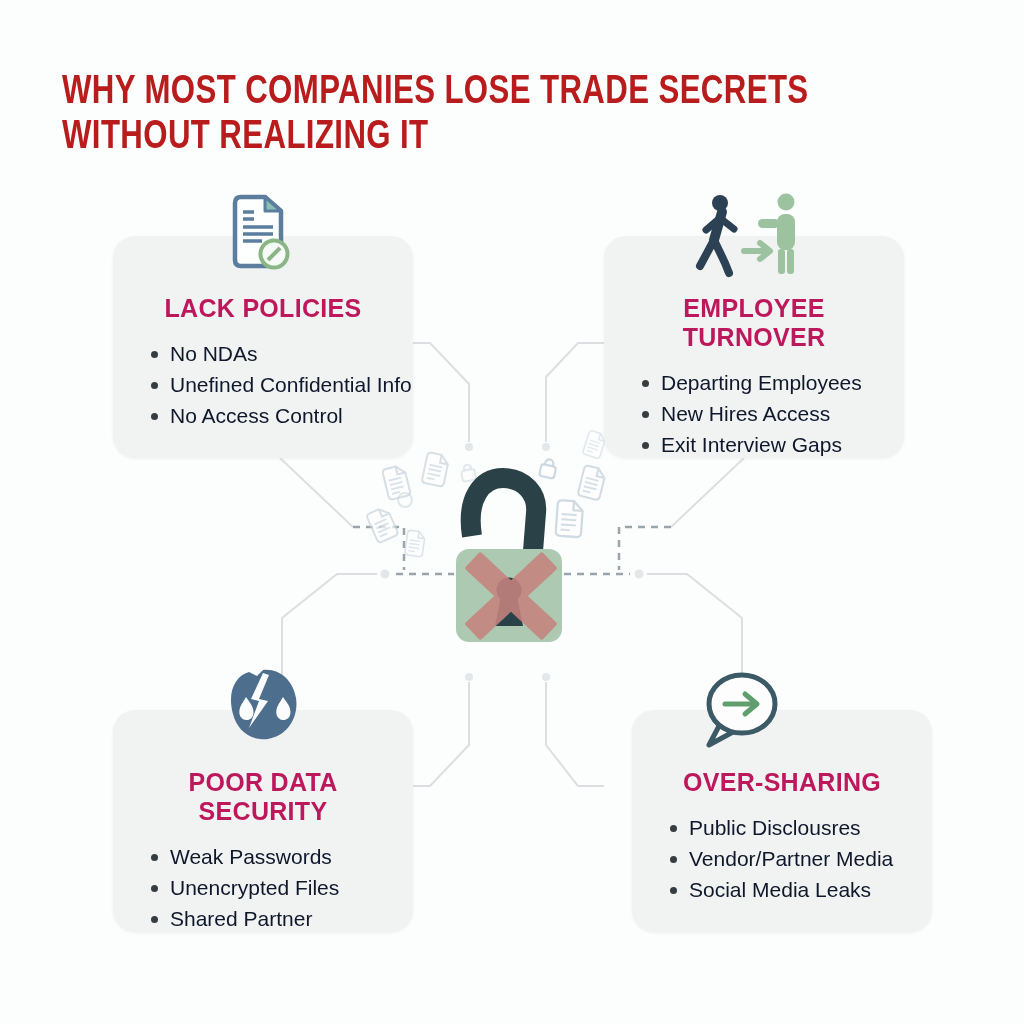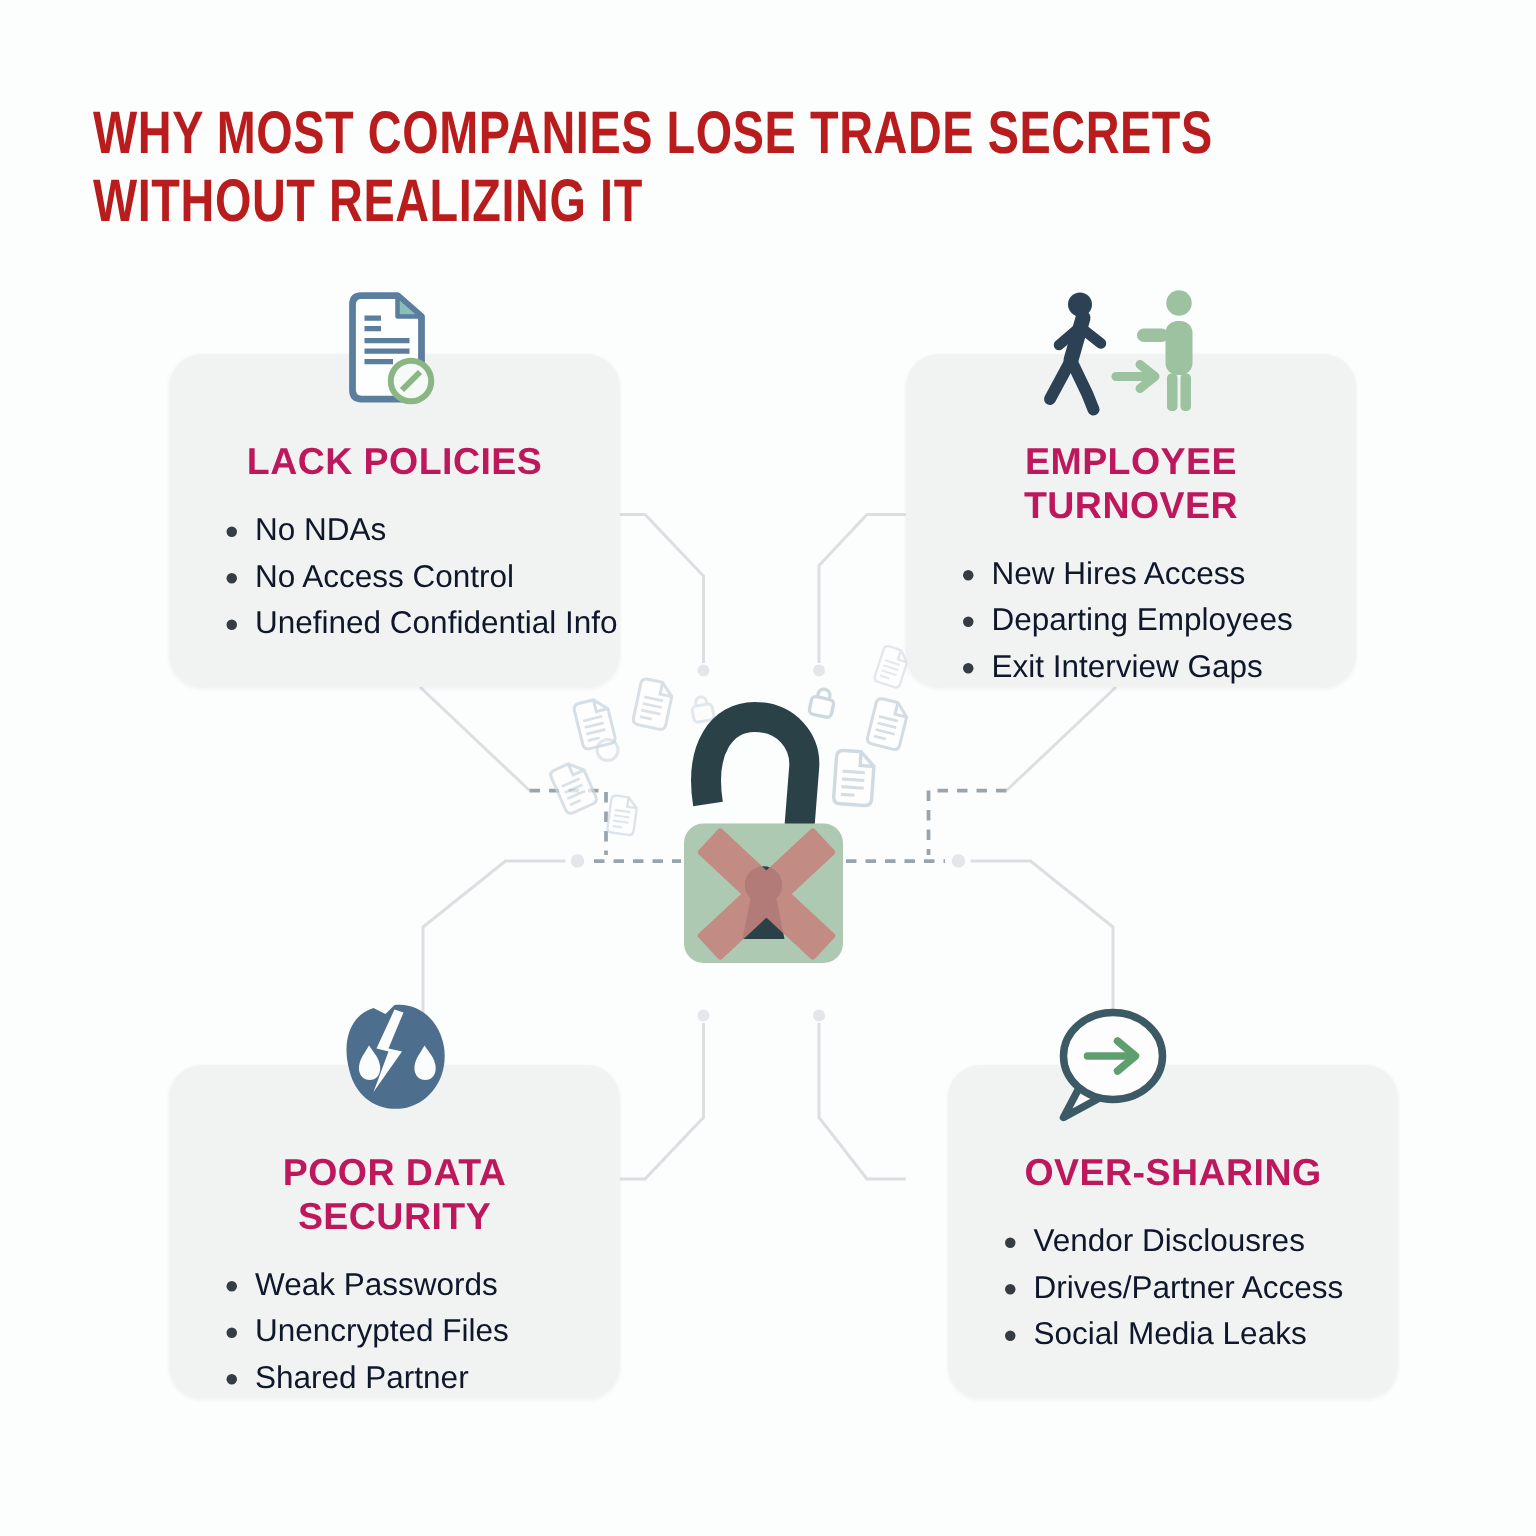--- a/index.html
+++ b/index.html
@@ -107,48 +107,48 @@
 
   <div class="card card-tl">
     <h2>LACK POLICIES</h2>
     <ul>
       <li>
           <span class="dot"></span>
           <span>No NDAs</span>
         </li>
       <li>
           <span class="dot"></span>
+          <span>Unefined Confidential Info</span>
+        </li>
+      <li>
+          <span class="dot"></span>
           <span>No Access Control</span>
-        </li>
-      <li>
-          <span class="dot"></span>
-          <span>Unefined Confidential Info</span>
         </li>
     </ul>
   </div>
   <div class="icon icon-tl">
     <svg width="86" height="84" viewBox="0 0 86 84">
       <path d="M17,13 Q17,7 23,7 L47,7 L63,21 L63,70 Q63,76 57,76 L23,76 Q17,76 17,70 Z" fill="#fdfefe" stroke="#5b7d9e" stroke-width="4.5" stroke-linejoin="round"></path>
       <path d="M47,7 L47,21 L63,21 Z" fill="#8abfb8" stroke="#5b7d9e" stroke-width="3" stroke-linejoin="round"></path>
       <path d="M25,22 H36 M25,29 H36 M25,37 H55 M25,44 H55 M25,51 H44" stroke="#5b7d9e" stroke-width="3.5" fill="none"></path>
       <circle cx="56" cy="64" r="13.5" fill="#f6faf6" stroke="#8ab584" stroke-width="4"></circle>
       <path d="M50,70 L62,58" stroke="#8ab584" stroke-width="4" fill="none"></path>
     </svg>
   </div>
 
   <div class="card card-tr">
     <h2>EMPLOYEE TURNOVER</h2>
     <ul>
       <li>
           <span class="dot"></span>
+          <span>Departing Employees</span>
+        </li>
+      <li>
+          <span class="dot"></span>
           <span>New Hires Access</span>
-        </li>
-      <li>
-          <span class="dot"></span>
-          <span>Departing Employees</span>
         </li>
       <li>
           <span class="dot"></span>
           <span>Exit Interview Gaps</span>
         </li>
     </ul>
   </div>
   <div class="icon icon-tr">
     <svg width="116" height="96" viewBox="0 0 116 96">
       <g stroke="#2c4254" fill="#2c4254" stroke-linecap="round">
@@ -195,25 +195,25 @@
       <path d="M19,36 c-7,10 -3,18 3.5,18 c7,0 10,-9 3,-18 l-3.5,-5 z" fill="#fbfcfd"></path>
       <path d="M56,36 c-7,10 -3,18 3.5,18 c7,0 10,-9 3,-18 l-3.5,-5 z" fill="#fbfcfd"></path>
     </svg>
   </div>
 
   <div class="card card-br">
     <h2>OVER-SHARING</h2>
     <ul>
       <li>
           <span class="dot"></span>
-          <span>Vendor Disclousres</span>
-        </li>
-      <li>
-          <span class="dot"></span>
-          <span>Drives/Partner Access</span>
+          <span>Public Disclousres</span>
+        </li>
+      <li>
+          <span class="dot"></span>
+          <span>Vendor/Partner Media</span>
         </li>
       <li>
           <span class="dot"></span>
           <span>Social Media Leaks</span>
         </li>
     </ul>
   </div>
   <div class="icon icon-br">
     <svg width="80" height="84" viewBox="0 0 80 84">
       <path d="M17,58 L7,77 L31,64" fill="#fdfdfd" stroke="#3c5966" stroke-width="5" stroke-linejoin="round"></path>

